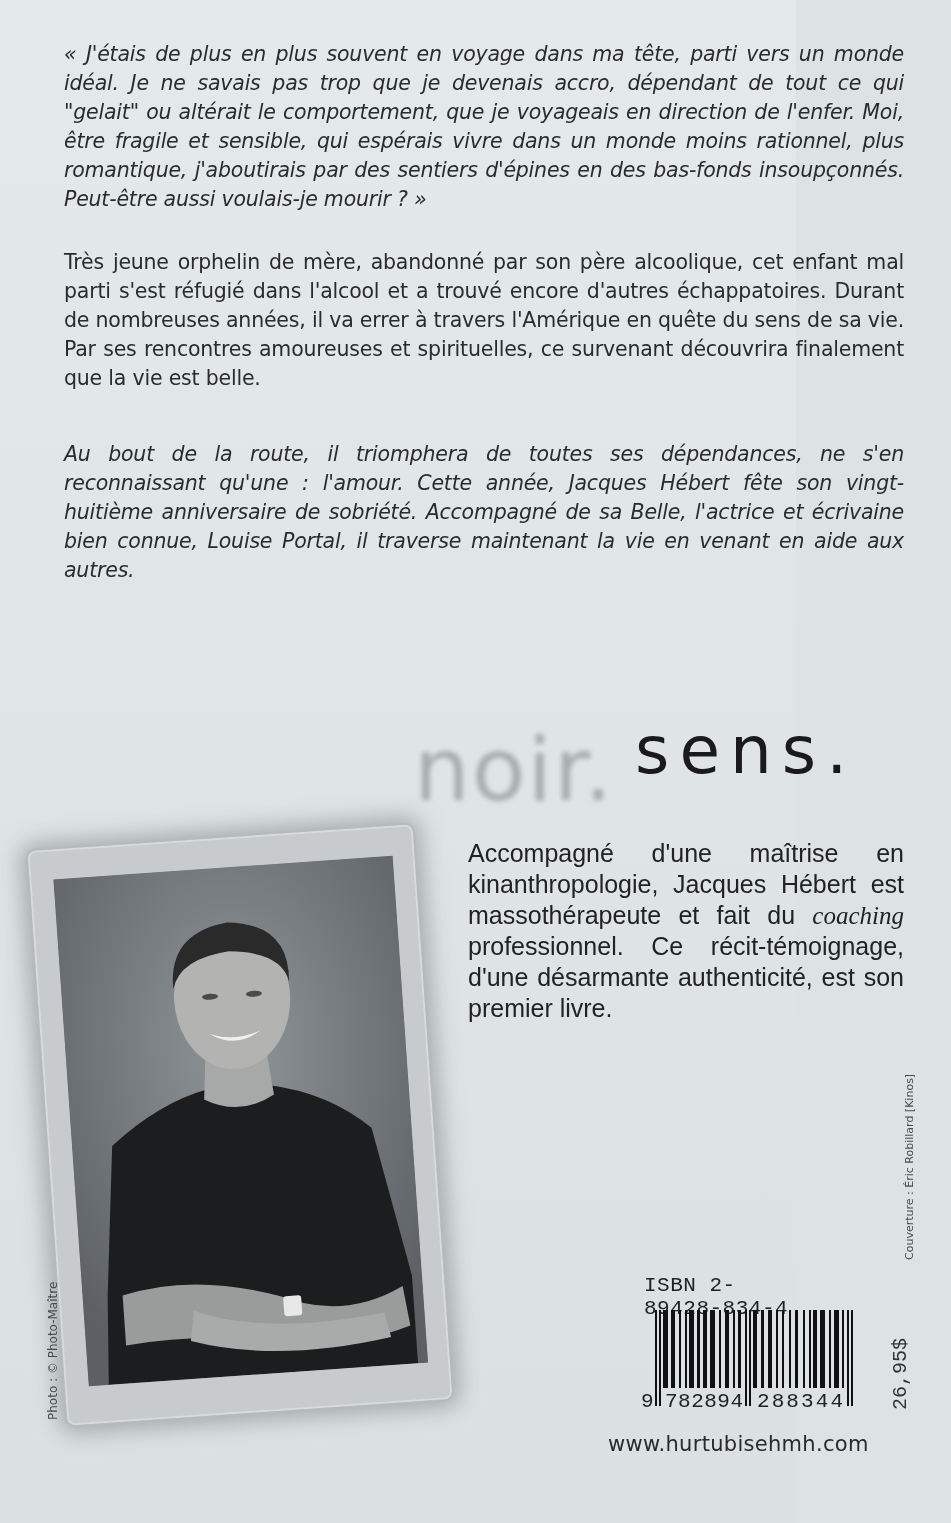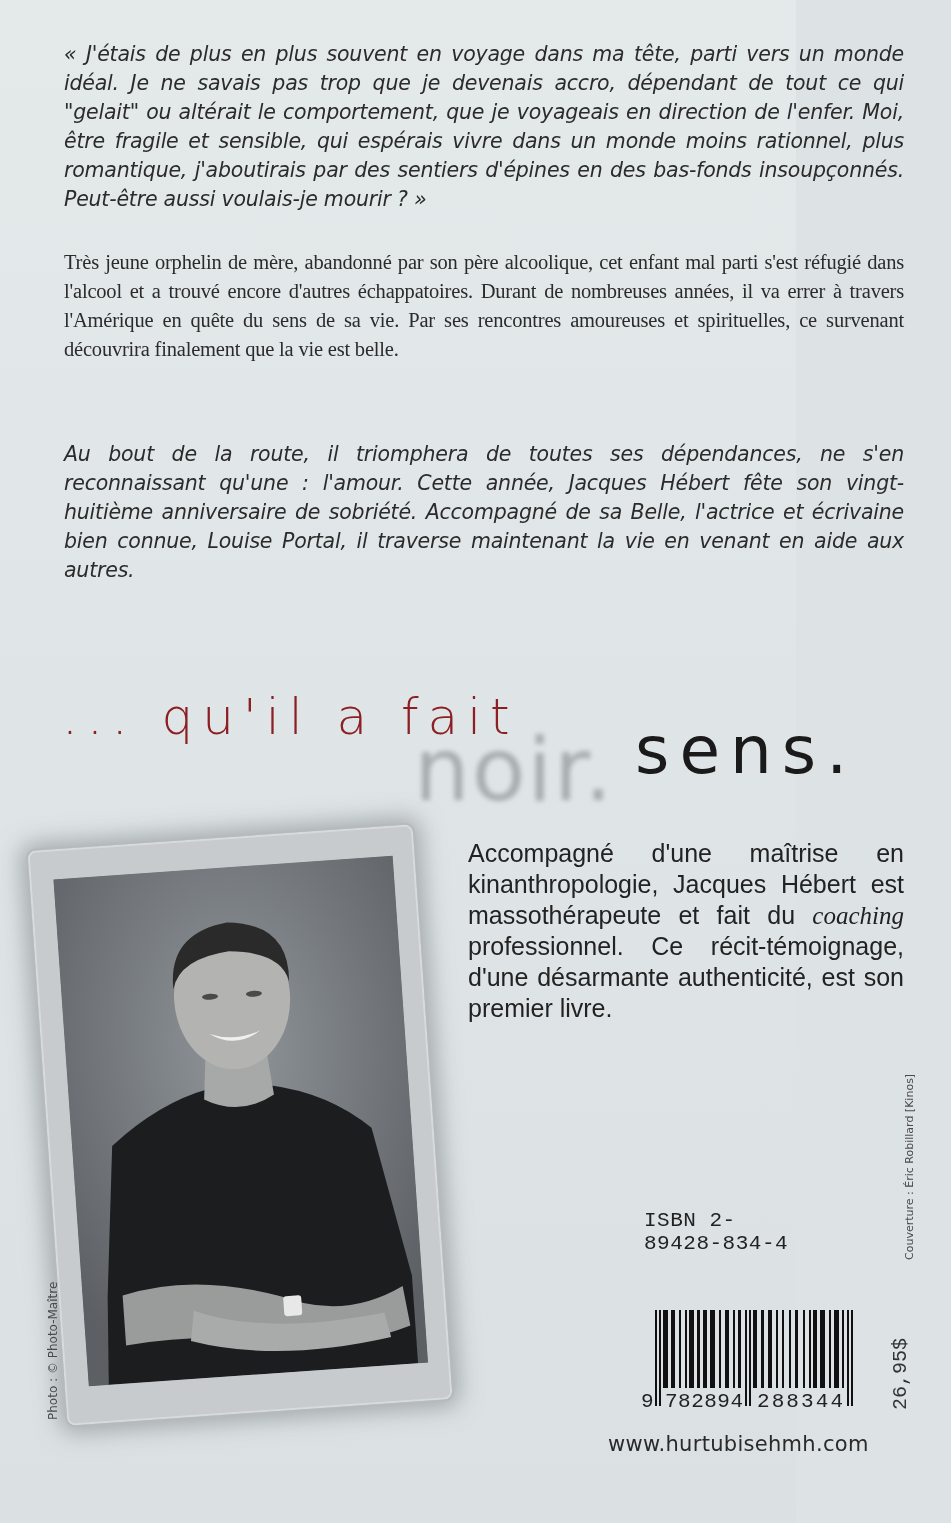--- a/index.html
+++ b/index.html
@@ -16,21 +16,21 @@
   }
   .para {
     position: absolute; left: 64px; width: 840px;
     font-size: 20.5px; line-height: 29px;
     text-align: justify; text-align-last: left;
     letter-spacing: -0.2px;
     color: #2b2b2b;
     margin: 0;
   }
   .quote { top: 40px; font-style: italic; }
-  .p2 { top: 248px; font-family: Liberation Serif, serif; }
+  .p2 { top: 248px; }
   .p3 { top: 440px; font-style: italic; }
   .p4 { top: 588px; color: #8a2a30; }
 
   .tagline {
     position: absolute; left: 62px; top: 688px;
     font-family: "DejaVu Sans", sans-serif;
     font-size: 50px; letter-spacing: 9px; color: #8b1f24;
     font-weight: 300;
     white-space: nowrap;
   }
@@ -79,21 +79,21 @@
     transform: rotate(-90deg); transform-origin: left top;
     font-size: 12px; color: #4a4a4a; white-space: nowrap;
   }
   .credit-cover {
     position: absolute; left: 903px; top: 1260px;
     transform: rotate(-90deg); transform-origin: left top;
     font-size: 11px; color: #4a4a4a; white-space: nowrap;
   }
 
   .isbn-label {
-    position: absolute; left: 644px; top: 1209px;
+    position: absolute; left: 644px; top: 1274px;
     font-family: "Liberation Mono", monospace; font-size: 21px; color: #222;
     letter-spacing: 0.5px;
   }
   .barcode {
     position: absolute; left: 641px; top: 1310px; width: 228px; height: 100px;
   }
   .barcode svg { width: 100%; height: 100%; display: block; }
   .price {
     position: absolute; left: 889px; top: 1410px;
     transform: rotate(-90deg); transform-origin: left top;
@@ -108,21 +108,20 @@
 </head>
 <body>
 
 <div class="page">
 
   <p class="para quote">« J'étais de plus en plus souvent en voyage dans ma tête, parti vers un monde idéal. Je ne savais pas trop que je devenais accro, dépendant de tout ce qui "gelait" ou altérait le comportement, que je voyageais en direction de l'enfer. Moi, être fragile et sensible, qui espérais vivre dans un monde moins rationnel, plus romantique, j'aboutirais par des sentiers d'épines en des bas-fonds insoupçonnés. Peut-être aussi voulais-je mourir ? »</p>
   <p class="para p2">Très jeune orphelin de mère, abandonné par son père alcoolique, cet enfant mal parti s'est réfugié dans l'alcool et a trouvé encore d'autres échappatoires. Durant de nombreuses années, il va errer à travers l'Amérique en quête du sens de sa vie. Par ses rencontres amoureuses et spirituelles, ce survenant découvrira finalement que la vie est belle.</p>
   <p class="para p3">Au bout de la route, il triomphera de toutes ses dépendances, ne s'en reconnaissant qu'une : l'amour. Cette année, Jacques Hébert fête son vingt-huitième anniversaire de sobriété. Accompagné de sa Belle, l'actrice et écrivaine bien connue, Louise Portal, il traverse maintenant la vie en venant en aide aux autres.</p>
 
   <div class="ghost-noir">noir.</div>
-  <div class="tagline">... qu'il a fait</div>
   <div class="noir">sens.</div>
 
   <div class="photo-wrap">
     <div class="photo-frame"></div>
     <div class="photo-img">
       <svg viewBox="0 0 340 508" preserveAspectRatio="none">
         <defs>
           <radialGradient id="bg" cx="50%" cy="35%" r="70%">
             <stop offset="0" stop-color="#90959a"></stop>
             <stop offset="1" stop-color="#5c6064"></stop>

